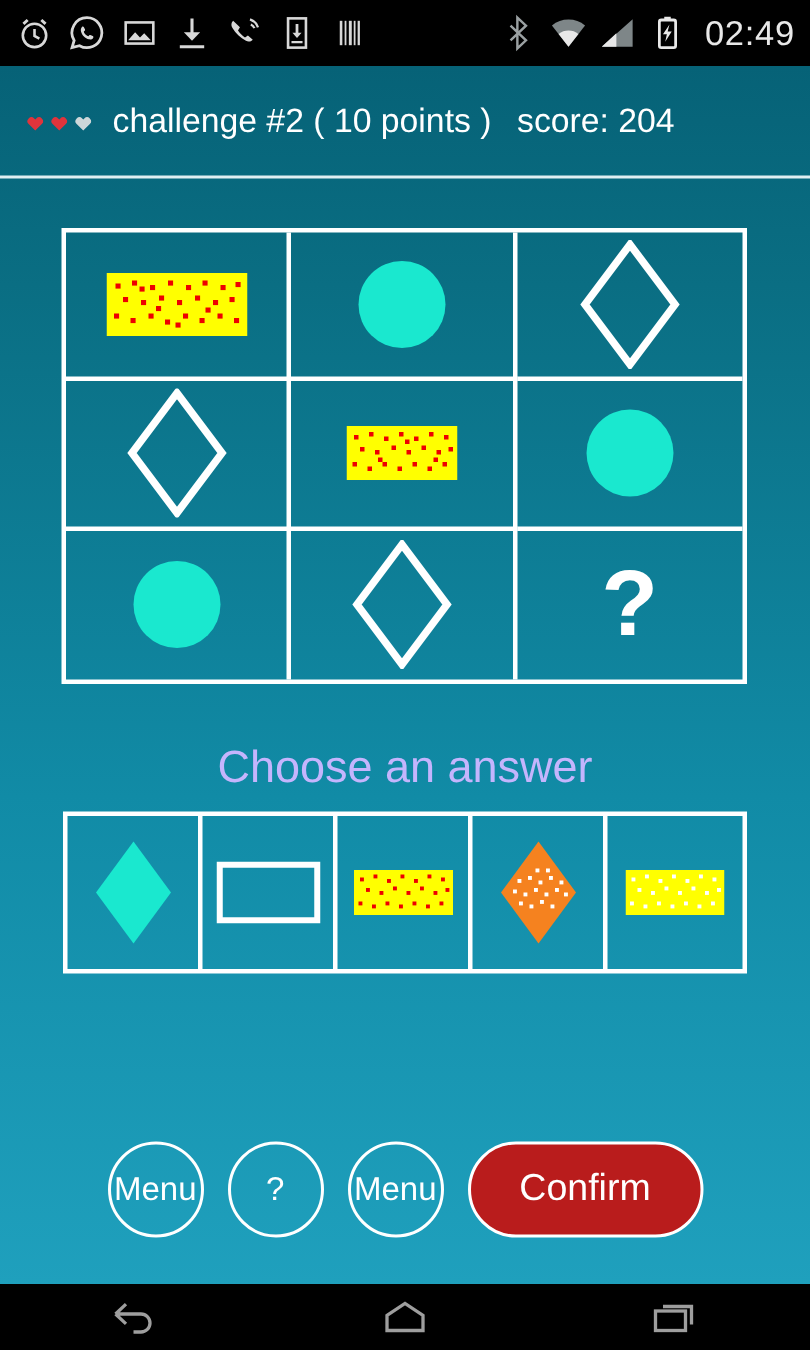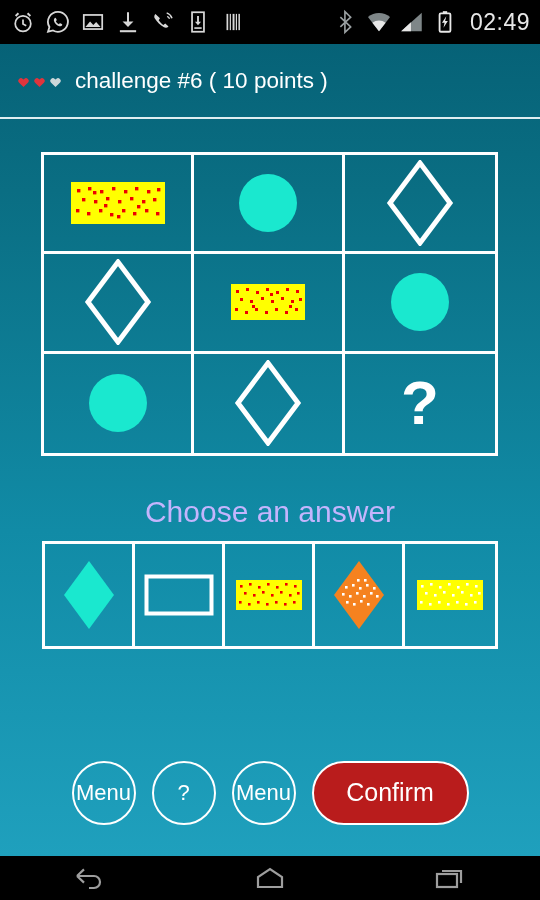--- a/index.html
+++ b/index.html
@@ -200,21 +200,22 @@
       <svg class="heart" viewBox="0 0 16 16">
         <path d="M8 14.5L1.6 8.2a3.8 3.8 0 0 1 0-5.4 3.8 3.8 0 0 1 5.4 0L8 3.8l1-1a3.8 3.8 0 0 1 5.4 0 3.8 3.8 0 0 1 0 5.4z" fill="#e0343c"></path>
       </svg>
       <svg class="heart" viewBox="0 0 16 16">
         <path d="M8 14.5L1.6 8.2a3.8 3.8 0 0 1 0-5.4 3.8 3.8 0 0 1 5.4 0L8 3.8l1-1a3.8 3.8 0 0 1 5.4 0 3.8 3.8 0 0 1 0 5.4z" fill="#e0343c"></path>
       </svg>
       <svg class="heart" viewBox="0 0 16 16">
         <path d="M8 14.5L1.6 8.2a3.8 3.8 0 0 1 0-5.4 3.8 3.8 0 0 1 5.4 0L8 3.8l1-1a3.8 3.8 0 0 1 5.4 0 3.8 3.8 0 0 1 0 5.4z" fill="#cdd7d9"></path>
       </svg>
     </div>
-    <div class="hdr-text">challenge #6 ( 10 points )</div>
+    <div class="hdr-text">challenge #2 ( 10 points )</div>
+    <div class="hdr-score">score: 204</div>
   </div>
   <div class="hdr-rule"></div>
 
   <div class="grid">
 
     <div class="cell">
       <svg class="shape" width="94" height="42" viewBox="0 0 94 42">
         <rect x="0" y="0" width="94" height="42" fill="#ffff00"></rect>
         <g fill="#ee0000">
           <rect x="6" y="7" width="3.4" height="3.4"></rect>

